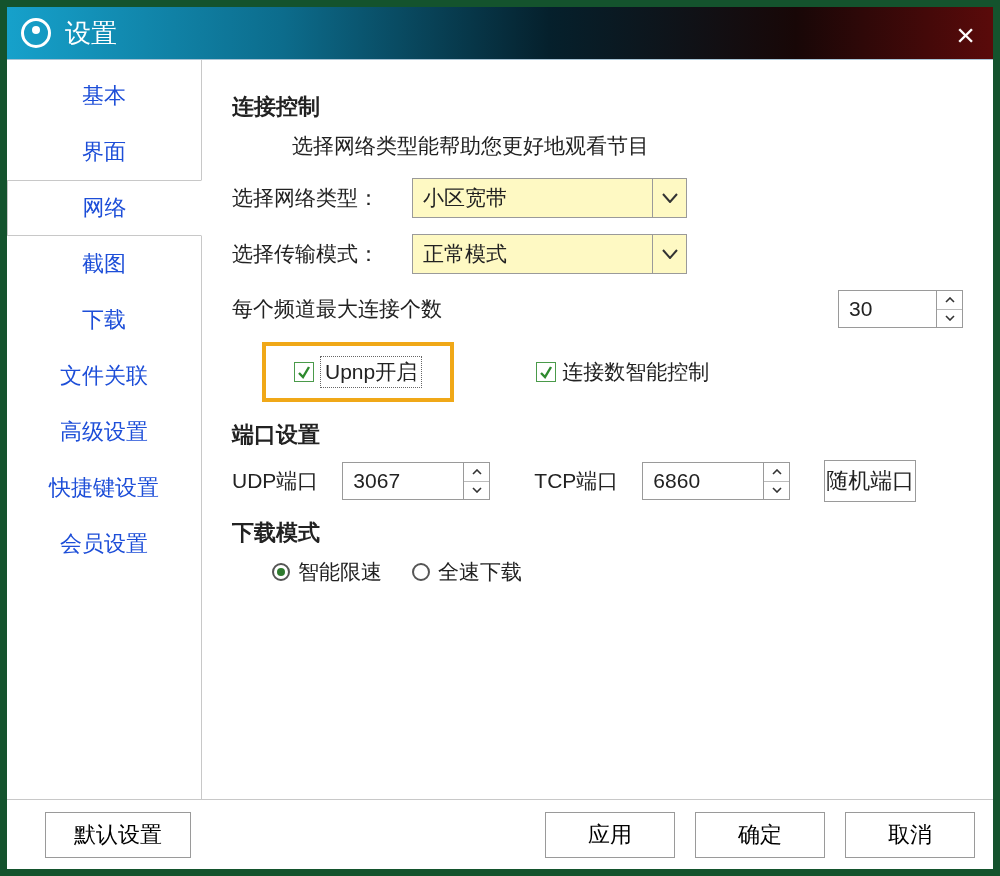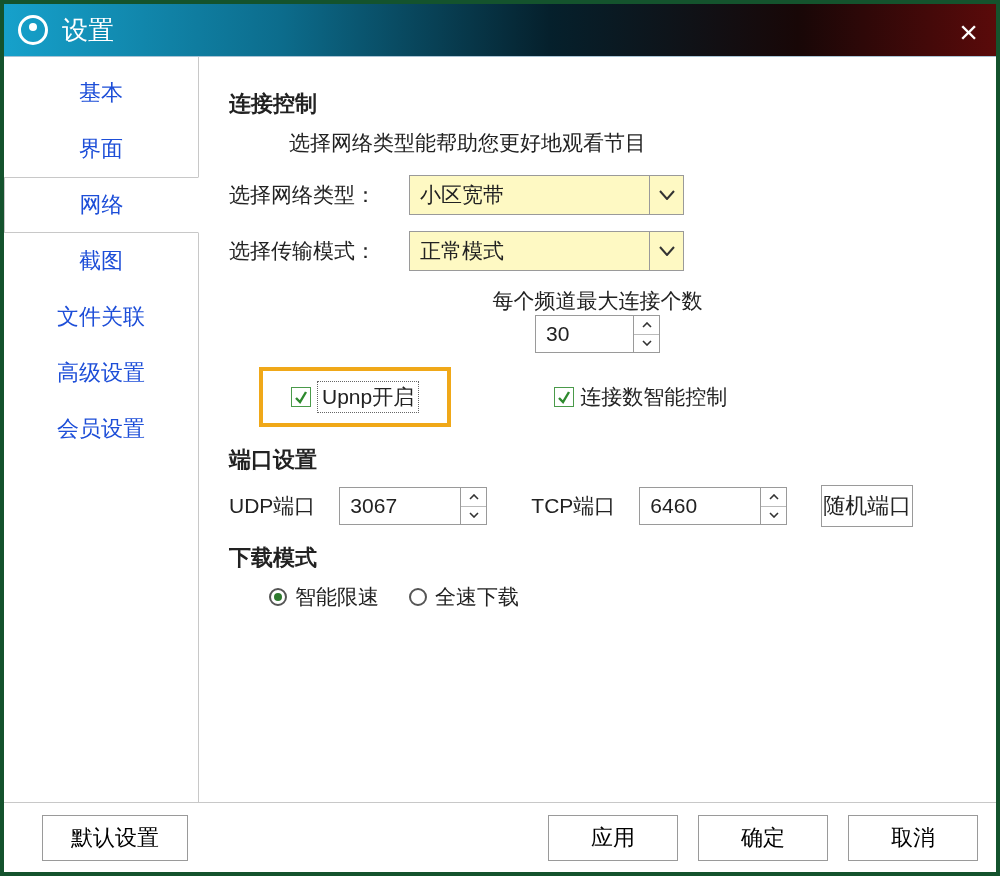--- a/index.html
+++ b/index.html
@@ -7,21 +7,21 @@
     font-family: "Microsoft YaHei", "SimSun", sans-serif;
     background: #888;
     width: 1000px;
     height: 876px;
     overflow: hidden;
   }
   .window {
     width: 1000px;
     height: 876px;
     background: #fff;
-    border: 4px solid #14532d;
+    border: 7px solid #14532d;
     display: flex;
     flex-direction: column;
   }
   .titlebar {
     height: 52px;
     background: linear-gradient(90deg, #16a1cb 0%, #0c6c8c 28%, #05202c 55%, #180707 80%, #5a0a0a 100%);
     display: flex;
     align-items: center;
     padding: 0 14px;
     color: #fff;
@@ -135,40 +135,39 @@
     flex: 1; display: flex; align-items: center; justify-content: center;
     cursor: pointer;
   }
   .spinner .spins .sp:first-child { border-bottom: 1px solid #bbb; }
   .spinner .spins svg { width: 10px; height: 6px; }
   .wide-row {
     display: flex;
     align-items: center;
     justify-content: space-between;
     margin-bottom: 14px;
-    flex-direction: column;
   }
   .checkbox-wrap { display: inline-flex; align-items: center; gap: 6px; }
   .checkbox-box {
     width: 20px; height: 20px;
     border: 1px solid #4a9a4a;
     display: flex; align-items: center; justify-content: center;
     color: #2e8a2e; font-weight: bold;
   }
   .checkbox-box.checked svg { width: 14px; height: 14px; }
   .highlight-box {
     border: 4px solid #f0a818;
     padding: 10px 28px;
     display: inline-flex;
     align-items: center;
   }
   .checkrow {
     display: flex;
     align-items: center;
-    gap: 103px;
+    gap: 82px;
     margin: 4px 0 18px 30px;
   }
   .port-row {
     display: flex;
     align-items: center;
     gap: 24px;
     margin-bottom: 16px;
   }
   .radio-row {
     display: flex;
@@ -215,22 +214,24 @@
     <span class="close">×</span>
   </div>
 
   <div class="body">
 
     <div class="sidebar">
       <div class="side-item">基本</div>
       <div class="side-item">界面</div>
       <div class="side-item active">网络</div>
       <div class="side-item">截图</div>
+      <div class="side-item">下载</div>
       <div class="side-item">文件关联</div>
       <div class="side-item">高级设置</div>
+      <div class="side-item">快捷键设置</div>
       <div class="side-item">会员设置</div>
     </div>
 
     <div class="main">
 
       <div class="section-title">连接控制</div>
       <div class="sub-desc">选择网络类型能帮助您更好地观看节目</div>
 
       <div class="row">
         <div class="row-label">选择网络类型：</div>
@@ -311,21 +312,21 @@
               </div>
             <div class="sp">
                 <svg viewBox="0 0 10 6">
                   <polyline points="1,1 5,5 9,1" fill="none" stroke="#333" stroke-width="1.6"></polyline>
                 </svg>
               </div>
           </div>
         </div>
         <span style="margin-left:20px">TCP端口</span>
         <div class="spinner" style="width:148px">
-          <div class="val">6460</div>
+          <div class="val">6860</div>
           <div class="spins">
             <div class="sp">
                 <svg viewBox="0 0 10 6">
                   <polyline points="1,5 5,1 9,5" fill="none" stroke="#333" stroke-width="1.6"></polyline>
                 </svg>
               </div>
             <div class="sp">
                 <svg viewBox="0 0 10 6">
                   <polyline points="1,1 5,5 9,1" fill="none" stroke="#333" stroke-width="1.6"></polyline>
                 </svg>

